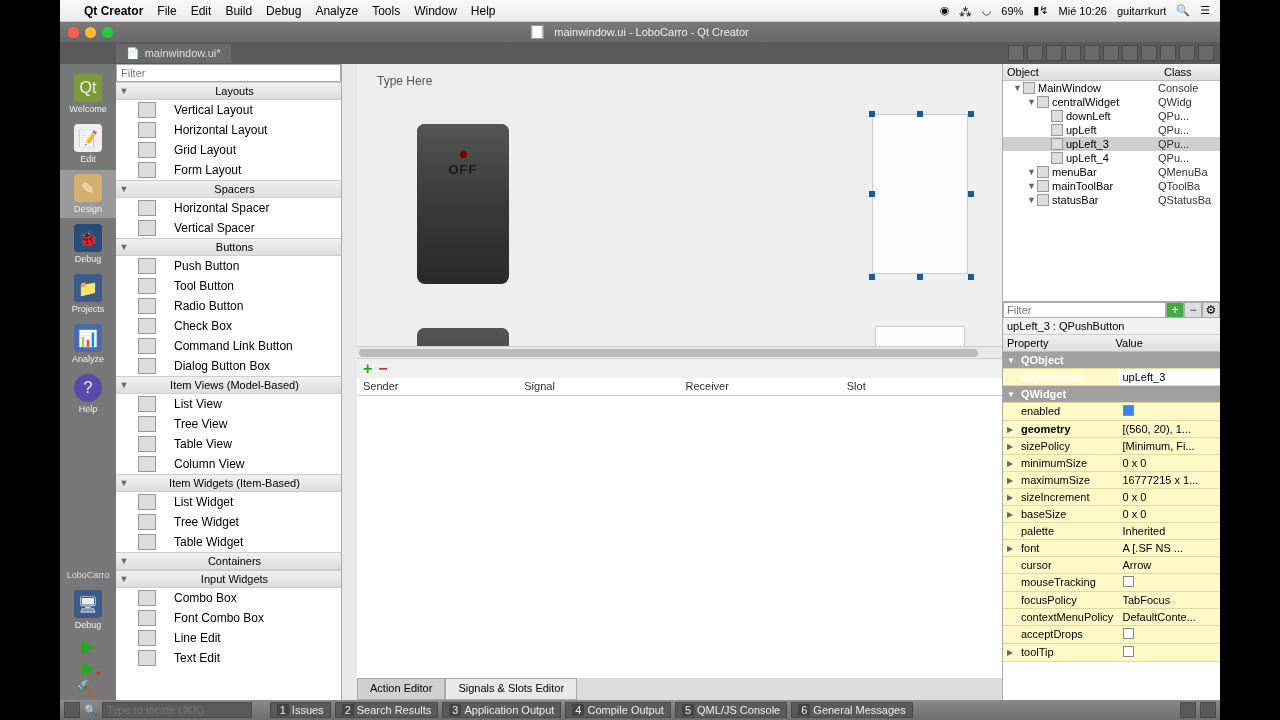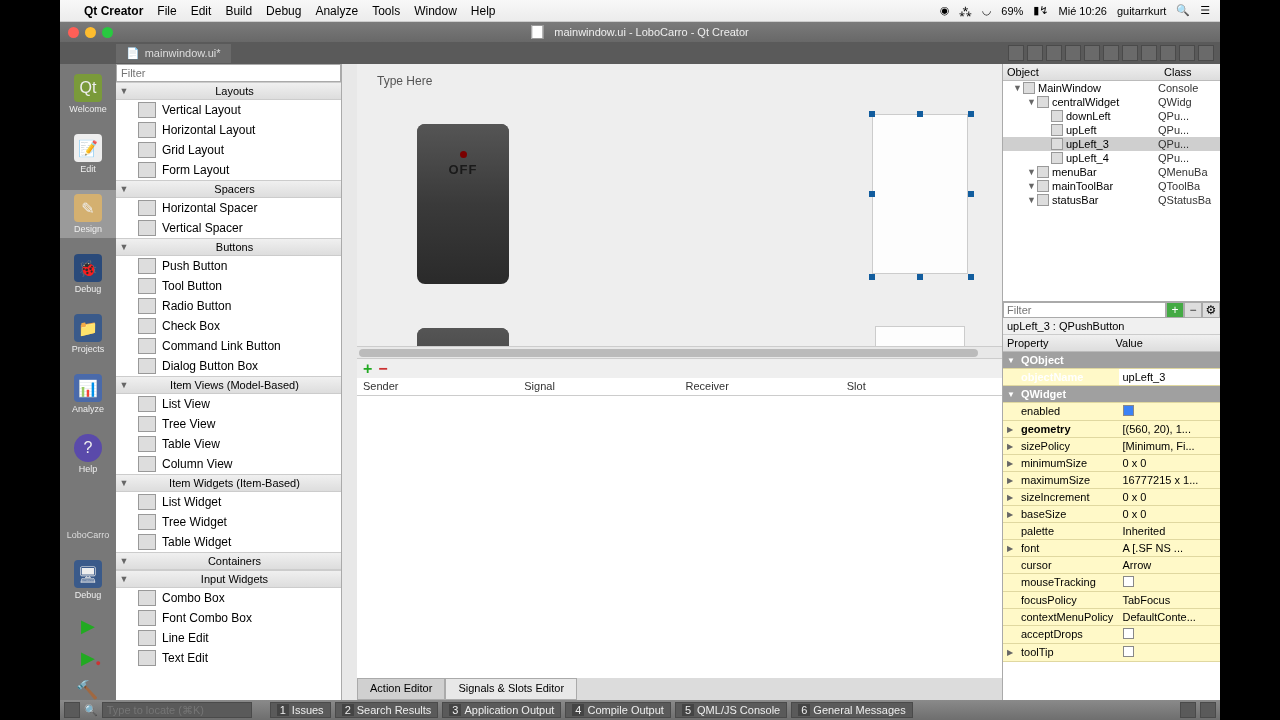--- a/index.html
+++ b/index.html
@@ -25,34 +25,34 @@
 .winbar .title .docicon { width: 12px; height: 14px; background: #fff; border: 1px solid #999; }
 
 
 .tabbar { height: 22px; background: #5a5a5a; display: flex; align-items: center; font-size: 11px; color: #ddd; }
 .tabbar .tab { background: #6a6a6a; padding: 3px 10px; display: flex; align-items: center; gap: 5px; }
 .tabbar .icons { margin-left: auto; display: flex; gap: 3px; padding-right: 6px; }
 .tabbar .icons .ib { width: 16px; height: 16px; background: #6a6a6a; border: 1px solid #4a4a4a; }
 
 
 .main { display: flex; height: calc(100% - 22px - 20px - 22px - 20px); }
-.leftbar { width: 56px; background: #787878; display: flex; flex-direction: column; align-items: center; padding-top: 6px; gap: 12px; color: #eee; font-size: 9px; }
+.leftbar { width: 56px; background: #787878; display: flex; flex-direction: column; align-items: center; padding-top: 6px; gap: 2px; color: #eee; font-size: 9px; }
 .leftbar .item { display: flex; flex-direction: column; align-items: center; gap: 2px; padding: 4px 0; width: 100%; cursor: pointer; }
 .leftbar .item.active { background: #9a9a9a; }
 .leftbar .icon { width: 28px; height: 28px; background: #555; border-radius: 4px; display: flex; align-items: center; justify-content: center; font-size: 16px; }
 .leftbar .spacer { flex: 1; }
 .leftbar .proj { font-size: 9px; color: #ddd; padding: 4px; }
 .leftbar .runbtn { width: 26px; height: 20px; display: flex; align-items: center; justify-content: center; font-size: 18px; color: #2a2; }
 
 
 .widgetbox { width: 226px; background: #fff; border-right: 1px solid #aaa; display: flex; flex-direction: column; overflow: hidden; }
 .widgetbox input.filter { width: 100%; border: 1px solid #aaa; font-size: 11px; padding: 2px 4px; }
 .cat { background: linear-gradient(#f0f0f0, #ddd); font-size: 11px; text-align: center; padding: 2px; border-top: 1px solid #ccc; border-bottom: 1px solid #ccc; display: flex; align-items: center; }
 .cat .arrow { width: 12px; font-size: 9px; color: #666; }
-.wbitem { display: flex; align-items: center; gap: 6px; padding: 2px 6px 2px 22px; font-size: 12px; cursor: grab; }
+.wbitem { display: flex; align-items: center; gap: 18px; padding: 2px 6px 2px 22px; font-size: 12px; cursor: grab; }
 .wbitem .wicn { width: 18px; height: 16px; background: #ddd; border: 1px solid #999; flex-shrink: 0; }
 
 
 .canvas-col { flex: 1; display: flex; flex-direction: column; background: #fff; min-width: 0; margin-left: 15px; }
 .canvas { flex: 1; background: #eee; position: relative; overflow: hidden; }
 .canvas .typehere { position: absolute; left: 20px; top: 10px; font-size: 12px; color: #555; }
 .switch { position: absolute; width: 92px; height: 160px; background: linear-gradient(#4a4a4a, #2a2a2a); border-radius: 8px; }
 .switch .top { height: 50%; background: linear-gradient(#555, #3a3a3a); border-radius: 8px 8px 0 0; display: flex; flex-direction: column; align-items: center; justify-content: center; gap: 4px; }
 .switch .led { width: 7px; height: 7px; border-radius: 50%; background: #7a0000; }
 .switch .lbl { font-size: 13px; font-weight: bold; color: #1a1a1a; letter-spacing: 1px; }

